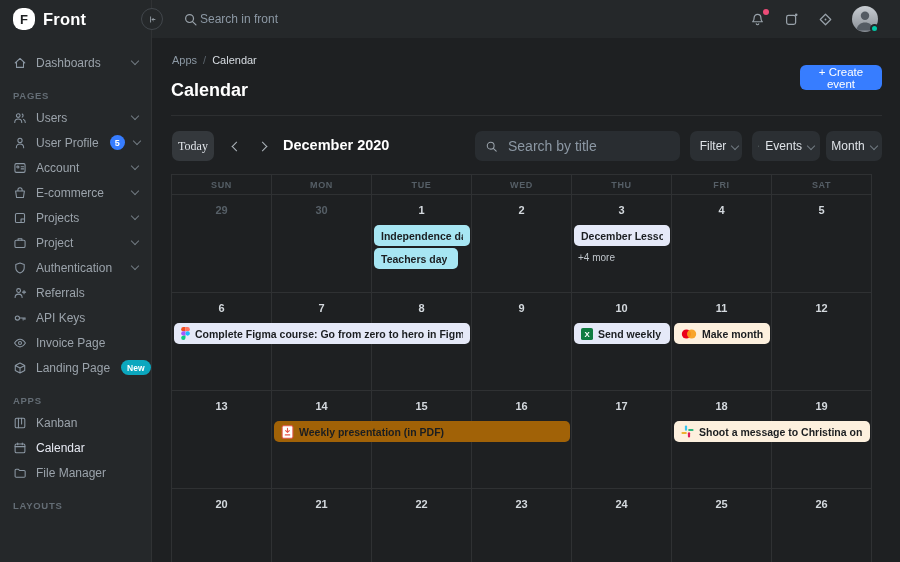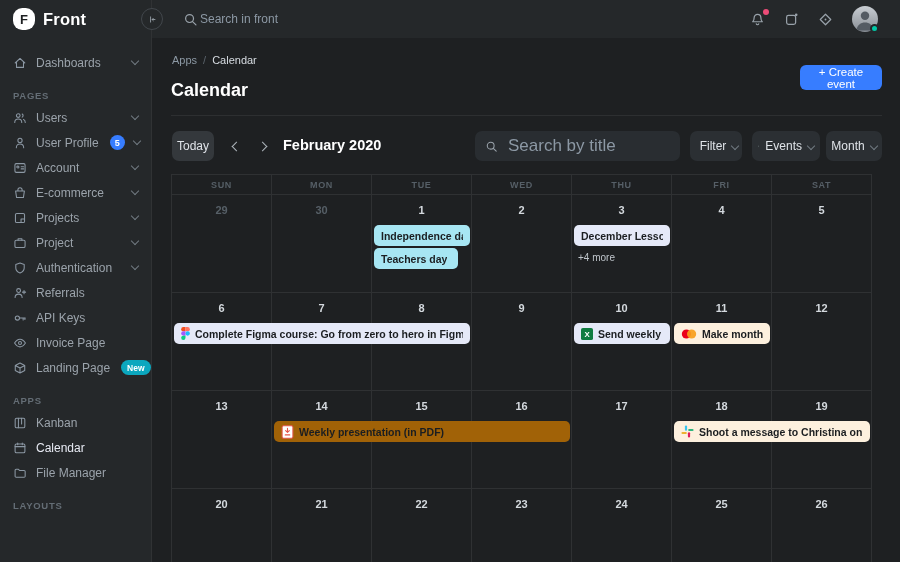--- a/index.html
+++ b/index.html
@@ -54,28 +54,28 @@
   .page-title{position:absolute;left:19px;top:30px;font-size:18px;font-weight:700;color:#fff;}
   .create-btn{position:absolute;left:648px;top:27px;width:82px;height:25px;background:#377dff;border:none;
               border-radius:6px;color:#fff;font-size:11.5px;display:flex;align-items:center;justify-content:center;
               cursor:pointer;font-family:"Liberation Sans",sans-serif;}
   .hdr-divider{position:absolute;left:19px;right:18px;top:77px;border-top:1px solid rgba(255,255,255,.07);}
   
   .tlb{position:absolute;top:93px;height:30px;display:flex;align-items:center;box-sizing:border-box;}
   .btn{background:#2b2f33;border:none;border-radius:7px;color:#dfe3e8;font-size:12px;height:30px;
        display:flex;align-items:center;justify-content:center;gap:6px;cursor:pointer;
        font-family:"Liberation Sans",sans-serif;box-sizing:border-box;}
-  .btn-today{left:20px;width:42px;position:absolute;background:#34383c;}
+  .btn-today{left:20px;width:42px;position:absolute;background:#34383c;font-family:Liberation Serif, serif;}
   .nav-arrow{position:absolute;top:100px;width:16px;height:16px;display:flex;align-items:center;
              justify-content:center;cursor:pointer;}
   .cv-lg{width:6px;height:6px;border-color:#aeb5bc;border-width:1.6px;}
   .period{position:absolute;left:131px;top:99px;font-size:14.5px;font-weight:700;color:#fff;}
   .search-box{position:absolute;left:323px;width:205px;height:30px;background:#292d31;border-radius:7px;
               display:flex;align-items:center;gap:8px;padding:0 10px;box-sizing:border-box;}
-  .tl-input{background:transparent;border:none;outline:none;color:#c6ccd2;font-size:17px;width:150px;
+  .tl-input{background:transparent;border:none;outline:none;color:#c6ccd2;font-size:14px;width:150px;
             font-family:"Liberation Sans",sans-serif;}
   .tl-input::placeholder{color:#8c98a4;}
   .btn-filter{position:absolute;left:538px;width:52px;}
   .btn-events{position:absolute;left:600px;width:68px;}
   .btn-month{position:absolute;left:674px;width:56px;}
   
   .cal{position:absolute;left:19px;top:136px;width:701px;border-left:1px solid rgba(255,255,255,.08);
        border-top:1px solid rgba(255,255,255,.08);box-sizing:border-box;}
   .cal-head{display:grid;grid-template-columns:repeat(7,1fr);height:20px;}
   .hcell{border-right:1px solid rgba(255,255,255,.08);border-bottom:1px solid rgba(255,255,255,.08);
@@ -283,21 +283,21 @@
     <button class="create-btn">+ Create event</button>
     <div class="hdr-divider"></div>
 
     <button class="btn btn-today tlb">Today</button>
     <span class="nav-arrow" style="left:76px;">
       <span class="cv cv-lg" style="transform:rotate(135deg);"></span>
     </span>
     <span class="nav-arrow" style="left:102px;">
       <span class="cv cv-lg" style="transform:rotate(-45deg);"></span>
     </span>
-    <div class="period">February 2020</div>
+    <div class="period">December 2020</div>
 
     <div class="search-box tlb">
       <svg class="ti" style="width:13px;height:13px;" viewBox="0 0 16 16">
           <circle cx="7" cy="7" r="4.2"></circle>
           <path d="M10.2 10.2 13.8 13.8"></path>
         </svg>
       <input class="tl-input" type="text" placeholder="Search by title" style="">
     </div>
 
     <button class="btn btn-filter tlb">

